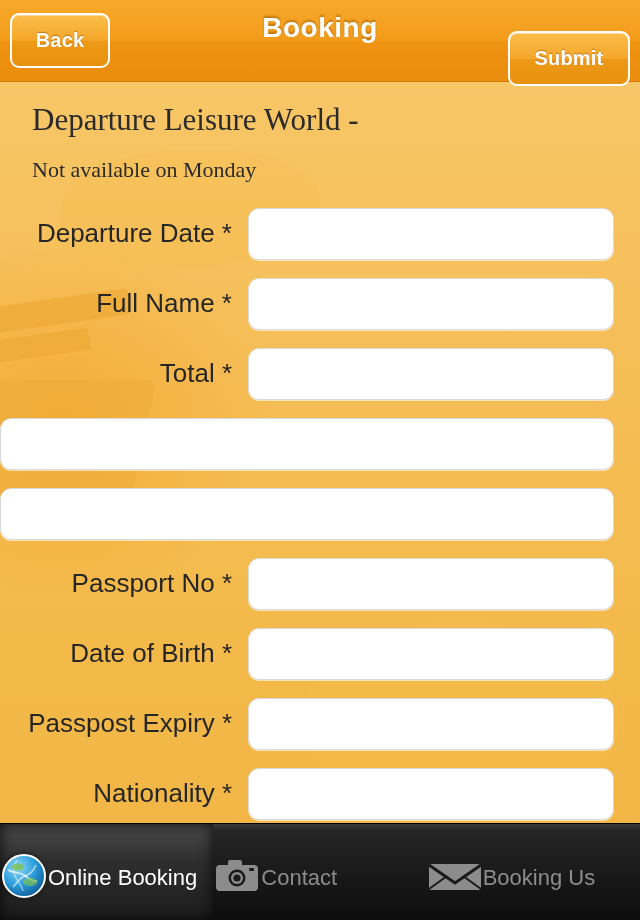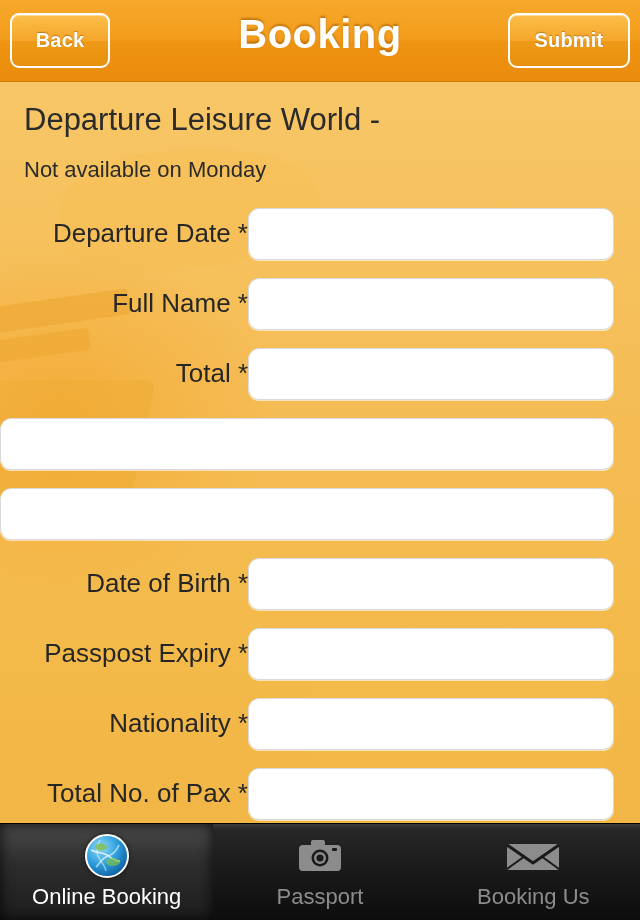--- a/index.html
+++ b/index.html
@@ -52,38 +52,39 @@
     color: #ffffff;
     font-size: 20px;
     font-weight: bold;
     display: flex; align-items: center; justify-content: center;
     text-shadow: 0 -1px 1px rgba(140,80,0,.55);
     box-shadow: inset 0 1px 0 rgba(255,255,255,.45);
     cursor: pointer;
     letter-spacing: .2px;
   }
   .nav-back { left: 10px; width: 100px; }
-  .nav-submit { right: 10px; width: 122px; }
+  .nav-submit { right: 10px; width: 122px; margin-top: 18px; }
   .header-title {
     position: absolute; left: 0; top: 12px; width: 640px;
     text-align: center;
-    font-size: 40px;
+    font-size: 28px;
     font-weight: bold;
     color: #ffffff;
     text-shadow: 0 -2px 2px rgba(150,85,0,.55);
     letter-spacing: .5px;
   }
 
   
   .content {
     position: absolute; left: 0; top: 82px; width: 640px; bottom: 0;
     z-index: 3;
   }
   .section-head {
-    padding: 22px 18px 0 24px;
+    padding: 22px 18px 0 32px;
+    font-family: Liberation Serif, serif;
   }
   .section-title {
     font-size: 31px;
     color: #2b2b2b;
     line-height: 1.05;
     font-weight: normal;
   }
   .section-sub {
     font-size: 22px;
     color: #2b2b2b;
@@ -92,21 +93,21 @@
 
   .form-list { margin-top: 16px; }
   .form-row {
     display: flex;
     align-items: center;
     height: 70px;
   }
   .form-label {
     width: 248px;
     text-align: right;
-    padding-right: 0;
+    padding-right: 16px;
     font-size: 26px;
     color: #262626;
     white-space: nowrap;
   }
   .form-field {
     flex: 1;
     margin-right: 26px;
     height: 52px;
     background: #ffffff;
     border: 1px solid #d9d9d9;
@@ -124,21 +125,21 @@
   .tabbar {
     position: absolute; left: 0; bottom: 0; width: 640px; height: 97px;
     background: linear-gradient(180deg, #3a3a3a 0%, #262626 6%, #171717 60%, #0d0d0d 100%);
     border-top: 1px solid #000;
     display: flex;
     z-index: 10;
   }
   .tab {
     flex: 1;
     position: relative;
-    display: flex; flex-direction: column;
+    display: flex; 
     align-items: center; justify-content: flex-start;
     padding-top: 8px;
     cursor: pointer;
   }
   .tab.active {
     background: linear-gradient(180deg, #4a4a4a 0%, #2e2e2e 40%, #1c1c1c 100%);
     box-shadow: inset 0 0 14px rgba(0,0,0,.8);
   }
   .tab-label {
     font-size: 22px;
@@ -193,20 +194,24 @@
     </div>
 
     <div class="form-row">
       <input class="form-field" type="text" placeholder="" style="">
     </div>
 
     <div class="form-row">
       <input class="form-field" type="text" placeholder="" style="">
     </div>
 
+    <div class="form-row">
+      <div class="form-label">Passport No *</div>
+      <input class="form-field" type="text" placeholder="" style="">
+    </div>
 
     <div class="form-row">
       <div class="form-label">Date of Birth *</div>
       <input class="form-field" type="text" placeholder="" style="">
     </div>
 
     <div class="form-row">
       <div class="form-label">Passpost Expiry *</div>
       <input class="form-field" type="text" placeholder="" style="">
     </div>
@@ -251,21 +256,21 @@
     <div class="tab-icon">
       <svg width="48" height="40" viewBox="0 0 48 40">
         <rect x="3" y="9" width="42" height="26" rx="4" fill="#8c8c8c"></rect>
         <rect x="15" y="4" width="14" height="7" rx="2" fill="#8c8c8c"></rect>
         <circle cx="24" cy="22" r="8.5" fill="#1a1a1a"></circle>
         <circle cx="24" cy="22" r="6" fill="#8c8c8c"></circle>
         <circle cx="24" cy="22" r="3.6" fill="#1a1a1a"></circle>
         <rect x="36" y="12" width="5" height="3" rx="1" fill="#1a1a1a"></rect>
       </svg>
     </div>
-    <div class="tab-label">Passport</div>
+    <div class="tab-label">Contact</div>
   </div>
 
   <div class="tab">
     <div class="tab-icon">
       <svg width="56" height="36" viewBox="0 0 56 36">
         <rect x="2" y="6" width="52" height="26" rx="2" fill="#8c8c8c"></rect>
         <path d="M2 7l26 18L54 7" fill="none" stroke="#1a1a1a" stroke-width="3"></path>
         <path d="M2 31l18-13M54 31L36 18" fill="none" stroke="#1a1a1a" stroke-width="2"></path>
       </svg>
     </div>

